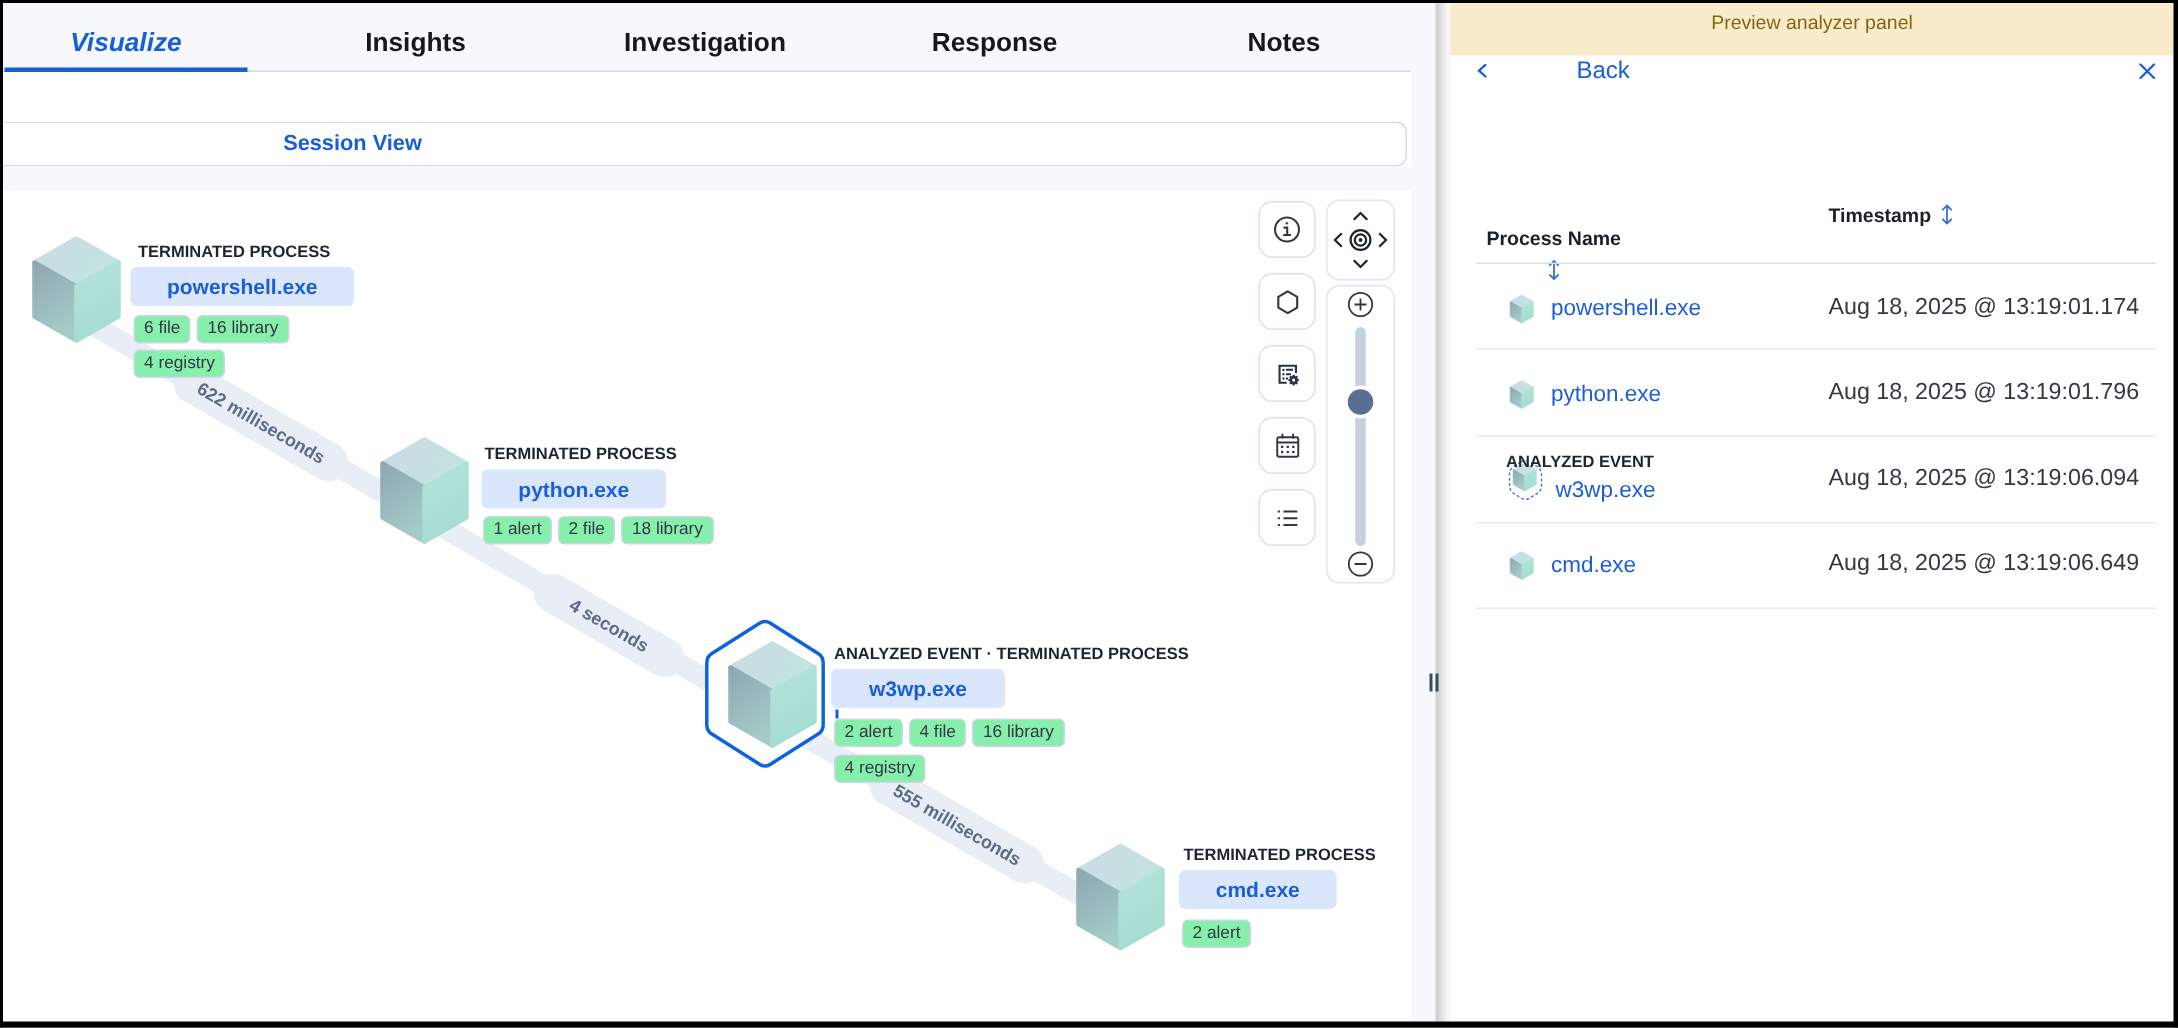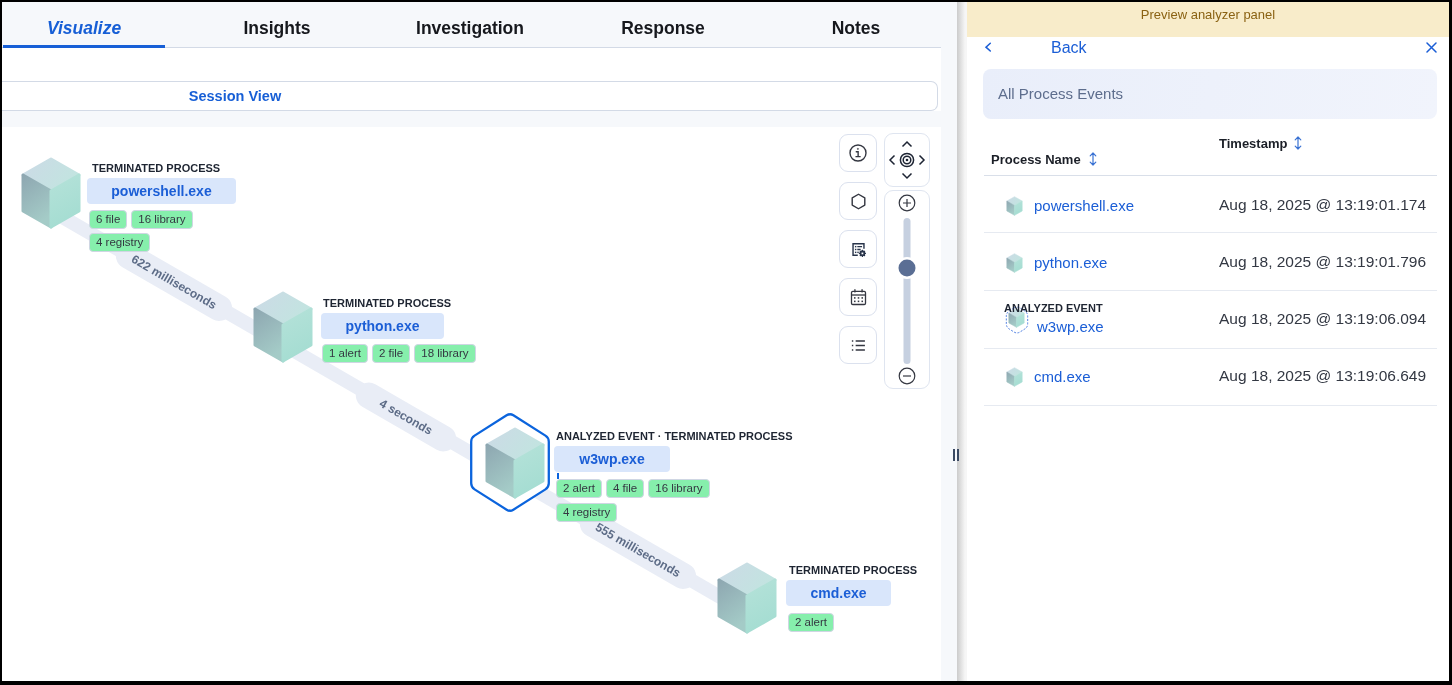--- a/index.html
+++ b/index.html
@@ -248,23 +248,22 @@
   <div class="abs hbar" style="left:957px;top:449px;"></div>
 
   <div class="abs banner">Preview analyzer panel</div>
   <svg class="abs" style="left:983px;top:42px;" width="12" height="12" viewBox="0 0 14 14" fill="none" stroke="#1b5ed6" stroke-width="1.8" stroke-linecap="round">
       <path d="M8.5 1.5 L3.5 6 L8.5 10.5"></path>
     </svg>
   <span class="abs backlink">Back</span>
   <svg class="abs" style="left:1426px;top:42px;" width="11" height="11" viewBox="0 0 11 11" stroke="#1b5ed6" stroke-width="1.5" stroke-linecap="round">
       <path d="M1 1 L10 10 M10 1 L1 10"></path>
     </svg>
-  <div class="abs aevents">All Process Events</div>
-
-  <div class="abs" style="left:991px;top:151px;display:flex;align-items:center;gap:6px;">
+
+  <div class="abs" style="left:991px;top:151px;display:flex;align-items:center;gap:6px;flex-direction:column;">
       <span class="th" style="position:static;">Process Name</span>
       <svg width="12" height="16" viewBox="0 0 12 16" fill="none" stroke="#3a72d3" stroke-width="1.2" stroke-linecap="round" stroke-linejoin="round">
         <path d="M6 2 V14 M3.2 4.8 L6 2 L8.8 4.8 M3.2 11.2 L6 14 L8.8 11.2"></path>
       </svg>
     </div>
   <div class="abs" style="left:1219px;top:135px;display:flex;align-items:center;gap:5px;">
       <span class="th" style="position:static;">Timestamp</span>
       <svg width="12" height="16" viewBox="0 0 12 16" fill="none" stroke="#3a72d3" stroke-width="1.2" stroke-linecap="round" stroke-linejoin="round">
         <path d="M6 2 V14 M3.2 4.8 L6 2 L8.8 4.8 M3.2 11.2 L6 14 L8.8 11.2"></path>
       </svg>

